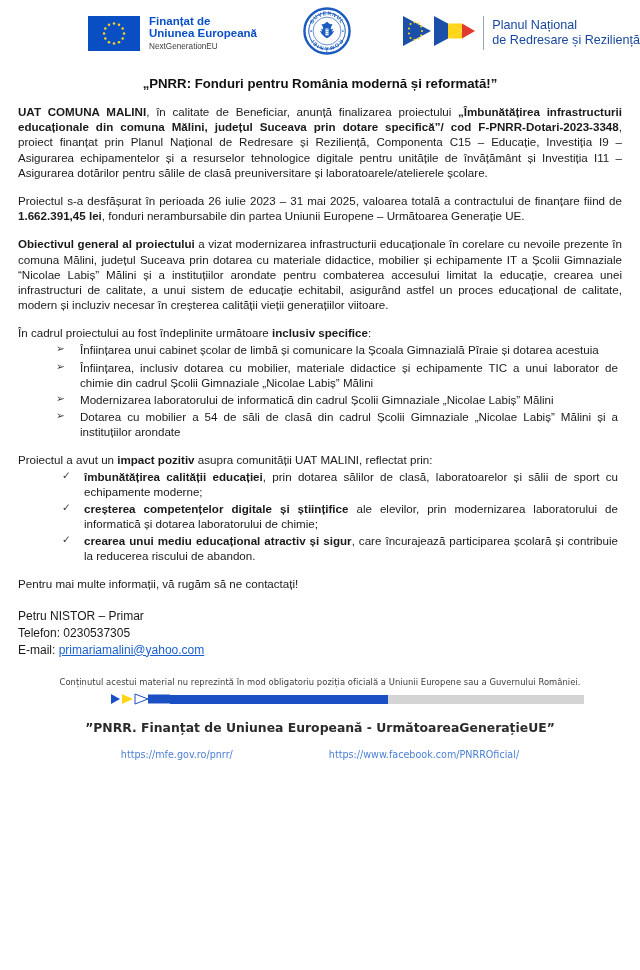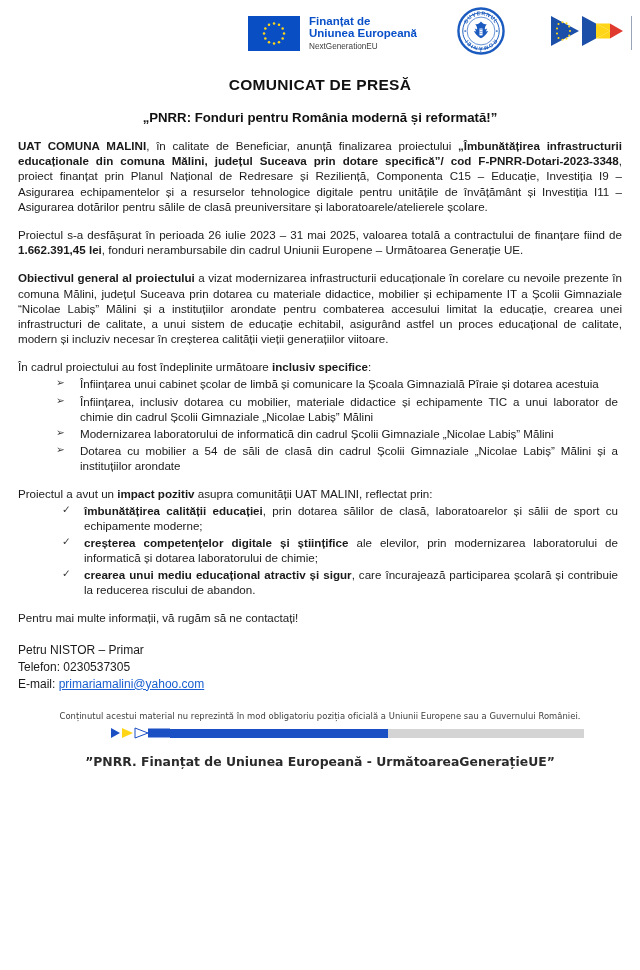--- a/index.html
+++ b/index.html
@@ -13,21 +13,21 @@
     font-family: "Liberation Sans", sans-serif;
     color: #1a1a1a;
     overflow: hidden;
     position: relative;
   }
 
   
   .logo-bar {
     display: flex;
     align-items: center;
-    justify-content: flex-end;
+    justify-content: space-between;
     padding: 10px 0 4px 16px;
     height: 60px;
     box-sizing: border-box;
   }
   .logo-eu {
     display: flex;
     align-items: center;
     margin-left: 72px;
   }
   .eu-flag {
@@ -286,34 +286,37 @@
           <circle cx="8" cy="15.5" r="1.05"></circle>
         </g>
         <path d="M33 3 L33 33 L47 25.5 L47 10.5 Z" fill="#1b4fa8"></path>
         <path d="M47 10.5 L47 25.5 L61 18.2 L61 17.8 Z" fill="#ffd617"></path>
         <path d="M61 10.5 L61 25.5 L74 18 Z" fill="#e03a2f"></path>
         <path d="M47 10.5 L61 17.8 L61 10.5 Z" fill="#ffd617"></path>
         <path d="M47 25.5 L61 18.2 L61 25.5 Z" fill="#ffd617"></path>
       </svg>
     </div>
     <div class="pnrr-divider"></div>
+    <div class="pnrr-text">
+      <div>Planul Național</div>
+      <div>de Redresare și Reziliență</div>
+    </div>
   </div>
 </div>
 
 <div class="doc">
 
-  <div class="title">COMUNICAT DE PRESĂ</div>
   <div class="subtitle">„PNRR: Fonduri pentru România modernă și reformată!”</div>
 
   <p class="para">
     <b>UAT COMUNA MALINI</b><span>, în calitate de Beneficiar, anunță finalizarea proiectului </span><b>„Îmbunătățirea infrastructurii educaționale din comuna Mălini, județul Suceava prin dotare specifică”/ cod F-PNRR-Dotari-2023-3348</b><span>, proiect finanțat prin Planul Național de Redresare și Reziliență, Componenta C15 – Educație, Investiția I9 – Asigurarea echipamentelor și a resurselor tehnologice digitale pentru unitățile de învățământ și Investiția I11 – Asigurarea dotărilor pentru sălile de clasă preuniversitare și laboratoarele/atelierele școlare.</span>
   </p>
 
   <p class="para">
-    <span>Proiectul s-a desfășurat în perioada 26 iulie 2023 – 31 mai 2025, valoarea totală a contractului de finanțare fiind de </span><b>1.662.391,45 lei</b><span>, fonduri nerambursabile din cadrul  Uniunii Europene – Următoarea Generație UE.</span>
+    <span>Proiectul s-a desfășurat în perioada 26 iulie 2023 – 31 mai 2025, valoarea totală a contractului de finanțare fiind de </span><b>1.662.391,45 lei</b><span>, fonduri nerambursabile din partea  Uniunii Europene – Următoarea Generație UE.</span>
   </p>
 
   <p class="para">
     <b class="lead-label">Obiectivul general al proiectului</b><span> a vizat modernizarea infrastructurii educaționale în corelare cu nevoile prezente în comuna Mălini, județul Suceava prin dotarea cu materiale didactice, mobilier și echipamente IT a Școlii Gimnaziale “Nicolae Labiș” Mălini și a instituțiilor arondate pentru combaterea accesului limitat la educație, crearea unei infrastructuri de calitate, a unui sistem de educație echitabil, asigurând astfel un proces educațional de calitate, modern și incluziv necesar în creșterea calității vieții generațiilor viitoare.</span>
   </p>
 
   <p class="para">
     <span></span><span>În cadrul proiectului au fost îndeplinite următoare </span><b>inclusiv specifice</b><span>:</span>
   </p>
 
@@ -355,13 +358,17 @@
         <path d="M25 1 L25 11 L38 6 Z" fill="#ffffff" stroke="#1b4fc4" stroke-width="1"></path>
         <rect x="38" y="1.5" width="22" height="9" fill="#1b4fc4"></rect>
       </svg>
       <div class="pb-blue"></div>
       <div class="pb-grey"></div>
     </div>
   </div>
 
   <div class="pnrr-tagline">”PNRR. Finanțat de Uniunea Europeană - UrmătoareaGenerațieUE”</div>
 
+  <div class="links">
+    <a href="#">https://mfe.gov.ro/pnrr/</a>
+    <a href="#">https://www.facebook.com/PNRROficial/</a>
+  </div>
 </div>
 
 </body></html>

